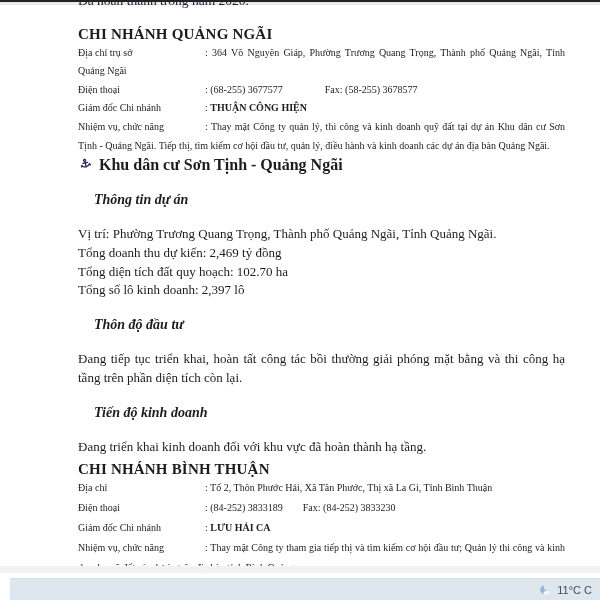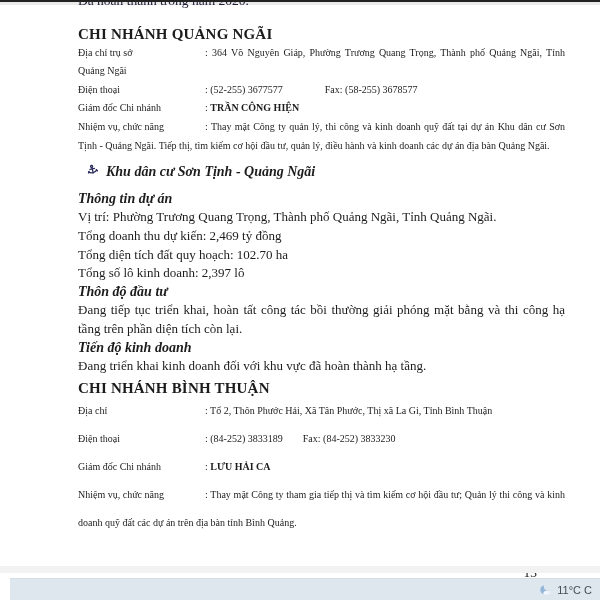--- a/index.html
+++ b/index.html
@@ -23,35 +23,35 @@
   }
 
   
   .doc { position: absolute; top: 0; left: 0; width: 600px; padding: 0 35px 0 78px; z-index: 3; }
   .branch-title {
     font-size: 15px; line-height: 18.6px; font-weight: bold;
     margin: 25px 0 0 0; letter-spacing: 0.2px;
   }
   .branch-title.second { margin-top: 3px; }
   .field { margin: 0; font-size: 10px; line-height: 18.6px; }
-  .b2 .field { line-height: 28px; }
+  .b2 .field { line-height: 20px; }
   .field .lbl { display: inline-block; width: 127px; }
   .justify { text-align: justify; }
   .fax-gap-wide { margin-left: 42px; }
   .fax-gap-narrow { margin-left: 20px; }
   .bold { font-weight: bold; }
 
   .bullet-line {
-    margin: 8px; font-size: 14px; line-height: 18.6px;
-    font-weight: bold; font-style: italic;
+    margin: 1px; font-size: 16px; line-height: 18.6px;
+    font-weight: bold; 
   }
   .bullet-line .glyph { display: inline-block; width: 13px; height: 12px; margin-right: 7px; }
   .bullet-line .glyph svg { display: block; width: 13px; height: 12px; }
 
-  .subhead { margin: 0; font-size: 14px; line-height: 18.6px; font-weight: bold; font-style: italic; }
+  .subhead { margin: 16px; font-size: 14px; line-height: 18.6px; font-weight: bold; font-style: italic; }
   .info-line, .para { margin: 0; font-size: 13px; line-height: 18.6px; }
 
   .page-number {
     margin: 27px 28px 0 0; text-align: right;
     font-size: 13.5px; line-height: 18px;
   }
 
   
   .faint-band { position: absolute; left: 0; top: 566px; width: 600px; height: 7px; background: #f2f2f2; z-index: 4; }
   .taskbar {
@@ -75,23 +75,23 @@
   <div class="top-gray-line"></div>
   <div class="clipped-line">Đã hoàn thành trong năm 2020.</div>
   <div class="top-dark-line"></div>
 
   <div class="doc">
 
     <p class="branch-title">CHI NHÁNH QUẢNG NGÃI</p>
 
     <p class="field justify"><span class="lbl">Địa chỉ trụ sở</span><span>: 364 Võ Nguyên Giáp, Phường Trương Quang Trọng, Thành phố Quảng Ngãi, Tỉnh Quảng Ngãi</span></p>
 
-    <p class="field"><span class="lbl">Điện thoại</span><span>: (52-255) 3677577</span><span class="fax-gap-wide">Fax: (58-255) 3678577</span></p>
+    <p class="field"><span class="lbl">Điện thoại</span><span>: (68-255) 3677577</span><span class="fax-gap-wide">Fax: (58-255) 3678577</span></p>
 
-    <p class="field"><span class="lbl">Giám đốc Chi nhánh</span><span>: </span><span class="bold">TRẦN CÔNG HIỆN</span></p>
+    <p class="field"><span class="lbl">Giám đốc Chi nhánh</span><span>: </span><span class="bold">THUẬN CÔNG HIỆN</span></p>
 
     <p class="field justify"><span class="lbl">Nhiệm vụ, chức năng</span><span>: Thay mặt Công ty quản lý, thi công và kinh doanh quỹ đất tại dự án Khu dân cư Sơn Tịnh - Quảng Ngãi. Tiếp thị, tìm kiếm cơ hội đầu tư, quản lý, điều hành và kinh doanh các dự án địa bàn Quảng Ngãi.</span></p>
 
     <p class="bullet-line"><span class="glyph"><svg viewBox="0 0 14 14">
             <g transform="rotate(-14 7 7)" stroke="#2b2b5e" stroke-width="1.5" fill="none" stroke-linecap="round">
               <circle cx="7" cy="2.6" r="1.2"></circle>
               <line x1="7" y1="4" x2="7" y2="10.4"></line>
               <line x1="4.3" y1="5.7" x2="9.7" y2="5.7"></line>
               <path d="M2.5 7.8 C3.2 10.8 10.8 10.8 11.5 7.8"></path>
               <path d="M2.5 7.8 L1.6 9.2"></path>

